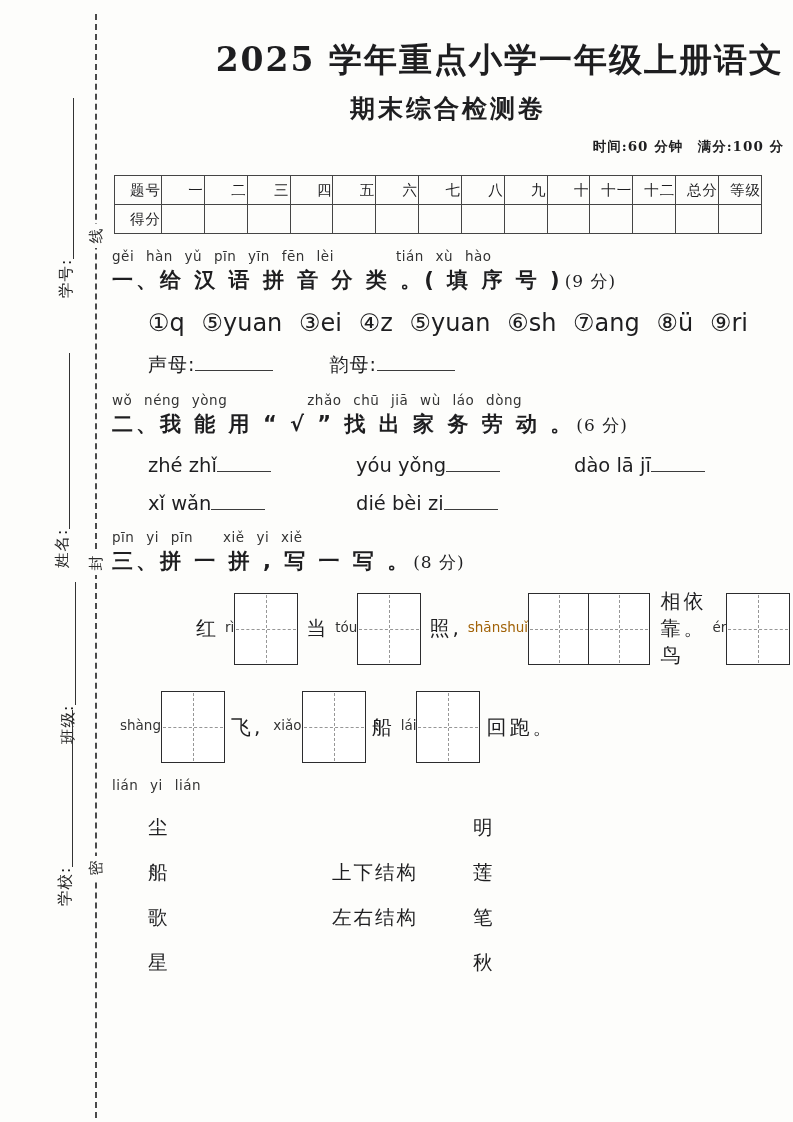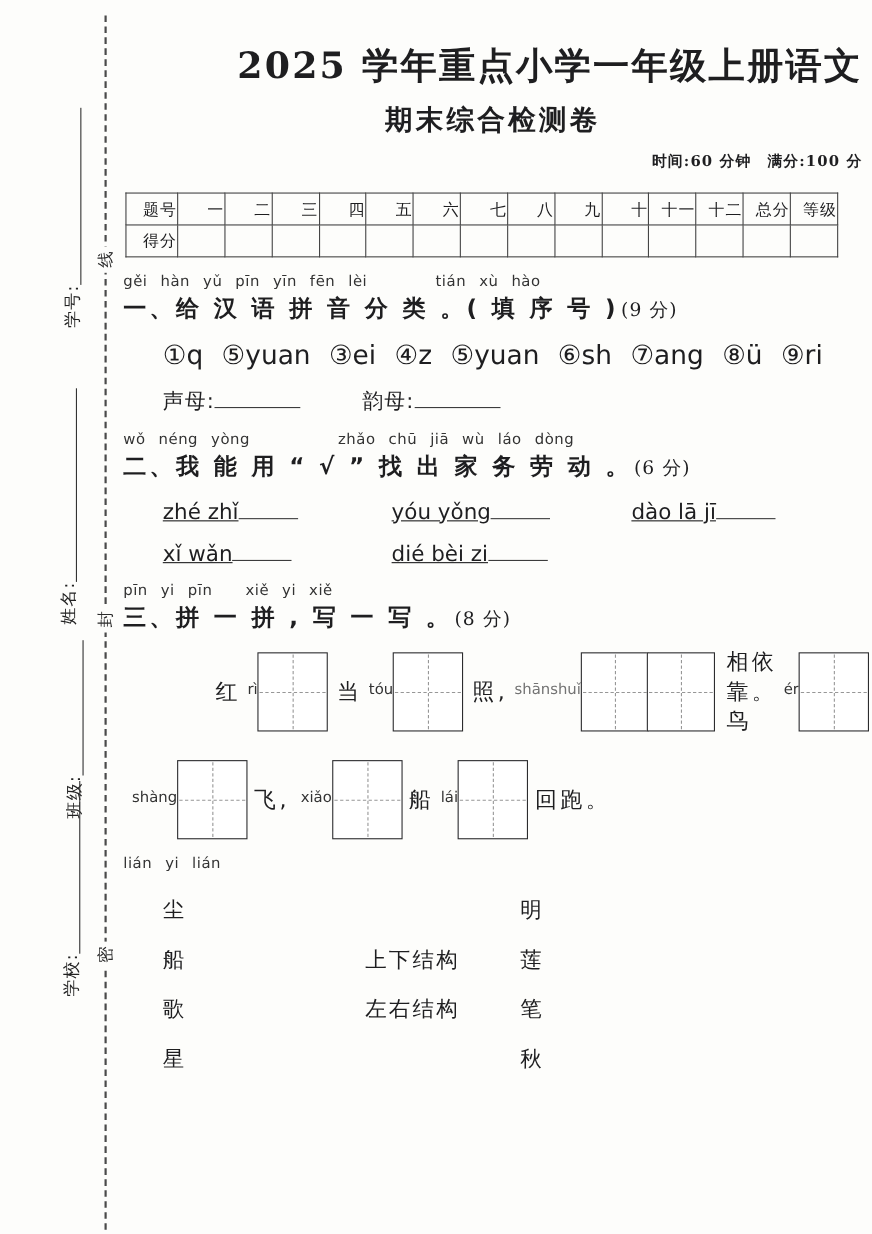--- a/index.html
+++ b/index.html
@@ -43,29 +43,29 @@
   .sec{margin-top:14px;}
   
   .opts{display:flex;justify-content:space-between;width:600px;margin:14px 0 0 36px;font-size:24px;}
   .blanks{display:flex;margin:15px 0 0 36px;font-size:19px;letter-spacing:1px;}
   .uline{display:inline-block;border-bottom:1.6px solid #3c3c3c;height:14px;}
   .w78{width:78px}.w54{width:54px}
   .blank2{margin-left:56px}.blank3{margin-left:50px}
   
   .chores{display:grid;grid-template-columns:208px 218px auto;row-gap:15px;
           margin:14px 0 0 36px;font-size:19.5px;}
-  .chore{white-space:nowrap;text-decoration:underline;}
+  .chore{white-space:nowrap;}
   
   .tzrow{display:flex;align-items:center;font-size:20px;}
   .r1{margin:12px 0 0 84px;}
   .r2{margin:22px 0 0 8px;}
   .ztext{letter-spacing:3px;}
   .bg{position:relative;display:inline-flex;flex-direction:row;align-items:center;}
   .pin{font-size:13.5px;color:#333;margin-bottom:4px;white-space:nowrap;}
-  .pin2{display:flex;width:100%;justify-content:space-around;font-size:13.5px;color:#737373;margin-bottom:4px;}
+  .pin2{display:flex;width:100%;justify-content:space-around;font-size:13.5px;color:#a16207;margin-bottom:4px;}
   .tz{display:block;width:64px;height:72px;border:1.7px solid #2c2c2e;background:#fff;
       position:relative;box-sizing:border-box;}
   .tz::before{content:"";position:absolute;left:1px;right:1px;top:50%;border-top:1px dashed #979797;}
   .tz::after{content:"";position:absolute;top:1px;bottom:1px;left:50%;border-left:1px dashed #979797;}
   .tz2{display:flex;}
   .tz2 .tz+.tz{margin-left:-1.7px;}
   .tz2 .tz{width:62px;}
   .m6{margin-left:6px}.m8{margin-left:8px}.m10{margin-left:10px}
   
   .match{display:grid;grid-template-columns:137px 188px auto;grid-auto-rows:45px;

